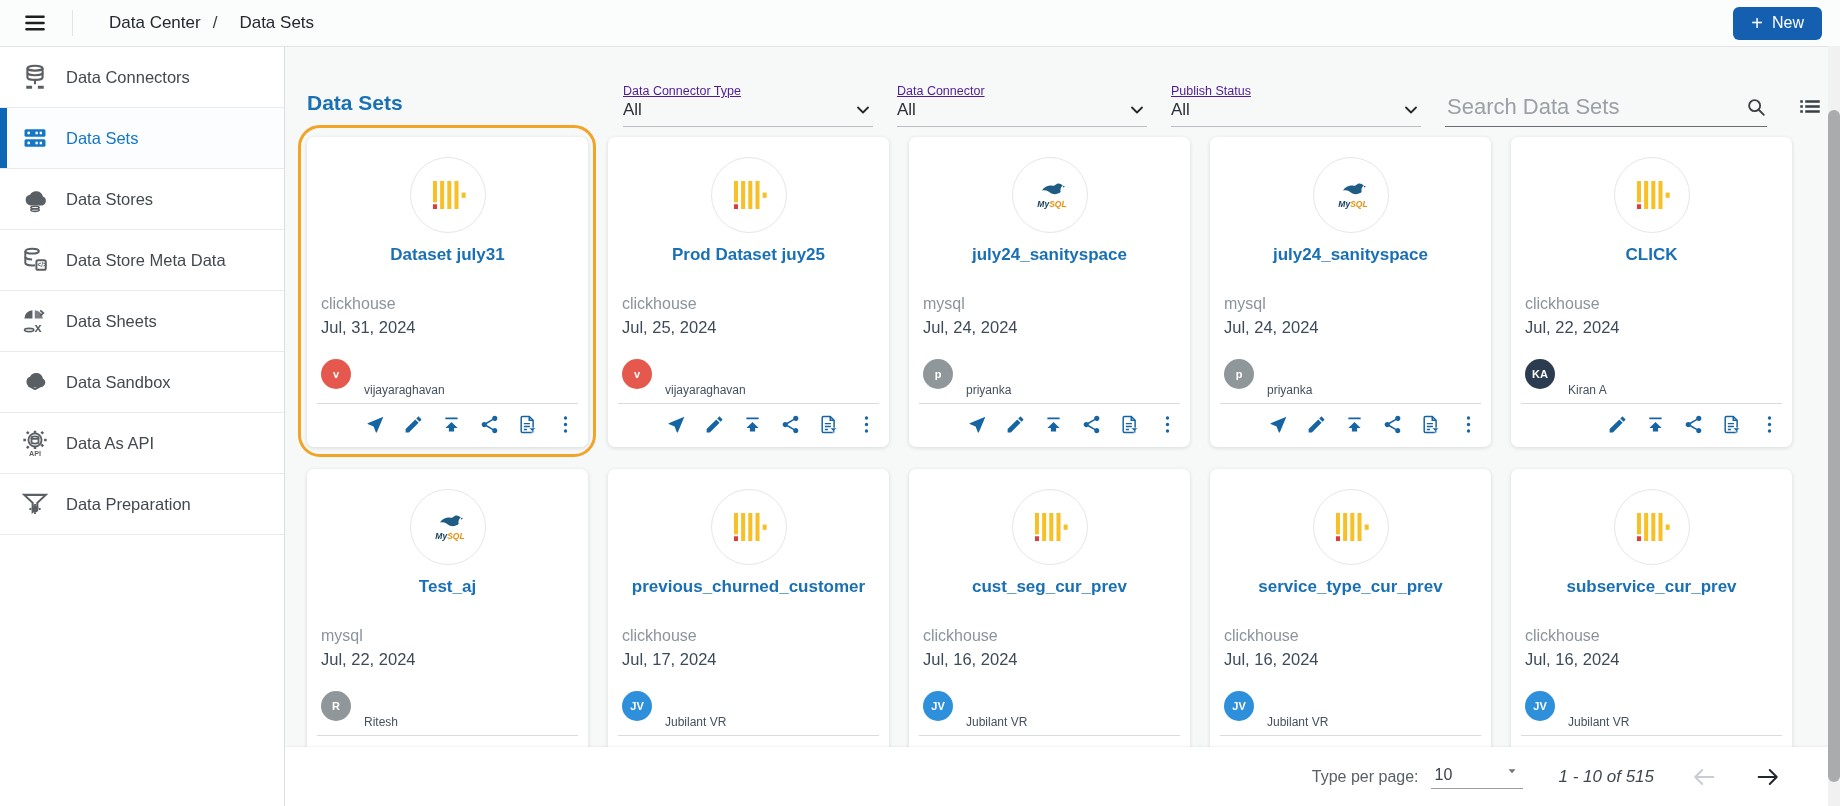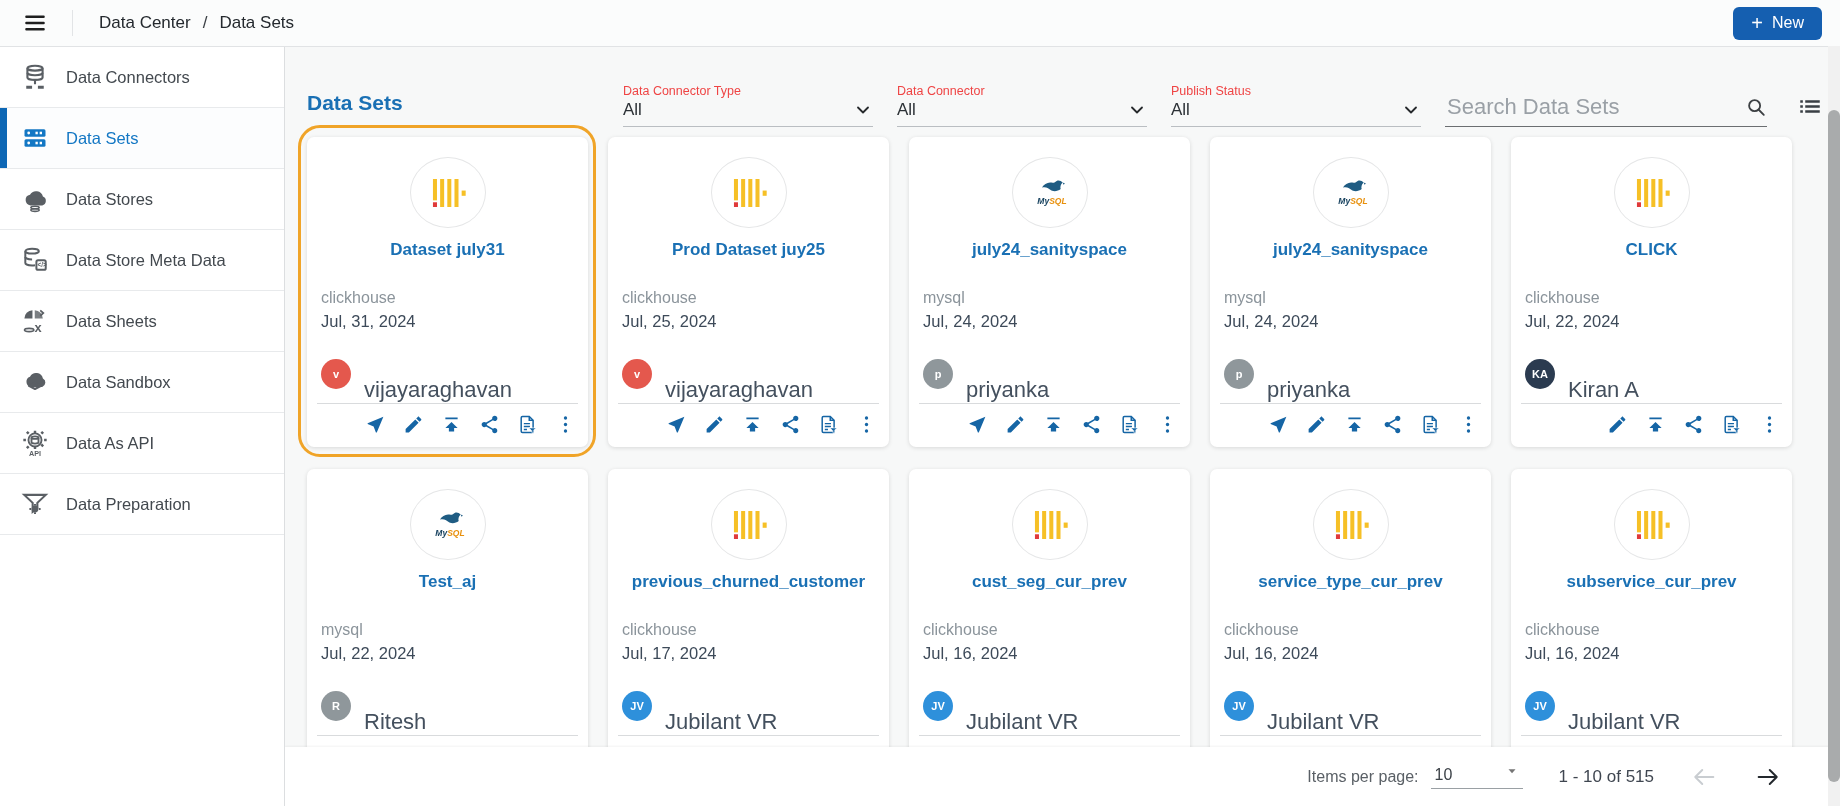--- a/index.html
+++ b/index.html
@@ -5,21 +5,21 @@
   html,body{margin:0;padding:0;}
   .app{position:relative;width:1840px;height:806px;background:#fff;overflow:hidden;
        font-family:"Liberation Sans",sans-serif;color:#333;}
 
   
   .topbar{height:46px;display:flex;align-items:center;background:#fbfcfc;
           border-bottom:1px solid #e1e3e5;padding:0 18px;position:relative;z-index:6;}
   .hamburger{width:34px;height:34px;display:flex;align-items:center;justify-content:center;cursor:pointer;}
   .topbar-divider{width:1px;height:26px;background:#e2e4e6;margin:0 26px 0 20px;}
   .breadcrumb{font-size:17px;color:#24292e;display:flex;gap:12px;font-weight:500;align-items:center;}
-  .crumb{cursor:pointer;}
+  .crumb{cursor:pointer;margin-left:10px;}
   .crumb-sep{color:#3a3f44;}
   .new-btn{margin-left:auto;background:#155FB0;color:#fff;height:33px;padding:0 18px;border:none;
            border-radius:6px;display:flex;align-items:center;gap:9px;font-size:16px;font-weight:500;
            cursor:pointer;font-family:inherit;}
   .new-btn .plus{font-size:20px;font-weight:400;line-height:1;}
 
   
   .body{display:flex;height:760px;}
   .sidebar{width:284px;min-width:284px;background:#fff;border-right:1px solid #dcdee0;}
   .nav-item{height:60px;display:flex;align-items:center;gap:16px;padding:0 14px 0 20px;
@@ -29,21 +29,21 @@
   .nav-item.active{color:#1377C4;background:#fcfdfe;}
   .nav-item.active .nav-icon{color:#1377C4;}
   .nav-item.active::before{content:'';position:absolute;left:0;top:0;bottom:0;width:7px;background:#0D67B5;}
 
   .main{flex:1;background:#f7f8f8;position:relative;overflow:hidden;}
 
   
   .main-header{display:flex;align-items:flex-end;padding:8px 30px 0 22px;height:80px;box-sizing:border-box;gap:24px;}
   .page-title{font-size:21px;font-weight:700;color:#1A70B4;flex:0 0 292px;padding-bottom:12px;}
   .filter{flex:0 0 250px;padding-bottom:6px;border-bottom:1px solid #babec2;cursor:pointer;}
-  .filter-label{font-size:12.5px;color:#ef4444;margin-bottom:2px;}
+  .filter-label{font-size:12.5px;color:#4c1d95;margin-bottom:2px;text-decoration:underline;}
   .filter-value-row{display:flex;justify-content:space-between;align-items:center;}
   .filter-value{font-size:17px;color:#2c3136;}
   .chevron-icon svg{width:20px;height:20px;display:block;}
   .search-box{flex:0 0 252px;display:flex;align-items:center;border-bottom:1px solid #6b6e71;
               padding-bottom:5px;gap:8px;}
   .search-input{flex:1;border:none;background:transparent;font-size:22px;color:#333;outline:none;
                 font-family:inherit;min-width:0;}
   .search-input::placeholder{color:#9aa0a6;}
   .search-icon svg{width:22px;height:22px;display:block;}
   .view-toggles{display:flex;gap:26px;align-items:center;padding-bottom:8px;margin-left:6px;}
@@ -60,35 +60,35 @@
   .logo-circle{width:74px;height:74px;border:1px solid #e5e6e7;border-radius:50%;margin:4px auto 12px;
         display:flex;align-items:center;justify-content:center;background:#fff;}
   .logo-circle svg{display:block;}
   .card-name{text-align:center;color:#1A70B4;font-weight:700;font-size:17px;cursor:pointer;
         white-space:nowrap;overflow:hidden;text-overflow:ellipsis;}
   .card-connector{margin-top:30px;color:#8b949b;font-size:16px;padding-left:6px;}
   .card-date{margin-top:5px;color:#3d4a59;font-size:16.5px;padding-left:6px;}
   .owner{margin-top:14px;display:flex;gap:13px;align-items:center;padding-left:6px;}
   .avatar{width:30px;height:30px;border-radius:50%;color:#fff;font-size:11px;font-weight:700;
         display:flex;align-items:center;justify-content:center;flex:none;}
-  .owner-name{color:#44505e;font-size:22px;margin-top:32px;}
+  .owner-name{color:#44505e;font-size:12px;margin-top:32px;}
   .card-actions{margin-top:auto;border-top:1px solid #d9dbdd;margin:auto 2px 0;
         padding:10px 2px 12px;display:flex;justify-content:flex-end;gap:17px;align-items:center;}
   .action{color:#1565A5;cursor:pointer;display:flex;}
   .action svg{width:21px;height:21px;}
 
   
   .pagination{position:absolute;left:0;right:0;bottom:0;height:60px;background:#fff;z-index:4;
         display:flex;align-items:center;justify-content:flex-end;gap:36px;padding-right:58px;
         box-shadow:0 -1px 2px rgba(0,0,0,.05);}
   .ipp{display:flex;align-items:center;gap:12px;font-size:16px;color:#5a6066;}
   .ipp-select{display:flex;align-items:center;gap:26px;border-bottom:1px solid #9aa0a4;
         padding:0 4px 4px;min-width:84px;justify-content:space-between;color:#3c4248;font-size:16px;cursor:pointer;}
   .caret-icon svg{width:14px;height:14px;display:block;margin-top:-8px;}
-  .range{font-size:17px;color:#3f4650;}
+  .range{font-size:17px;color:#3f4650;font-style:italic;}
   .page-arrow{cursor:pointer;display:flex;}
   .page-arrow svg{width:28px;height:28px;}
   .page-arrow.disabled{cursor:default;}
 
   
   .scrollbar-track{position:absolute;right:0;top:46px;bottom:0;width:12px;background:#f1f1f1;z-index:10;}
   .scrollbar-thumb{position:absolute;top:64px;height:672px;left:0;right:0;background:#a9abac;border-radius:6px;cursor:pointer;}
 </style>
 </head>
 <body>
@@ -853,21 +853,21 @@
                   <circle cx="12" cy="12" r="1.9"></circle>
                   <circle cx="12" cy="19.4" r="1.9"></circle>
                 </svg>
               </span>
             </div>
   </div>
 </div>
 
       <div class="pagination">
         <div class="ipp">
-          <span>Items per page:</span>
+          <span>Type per page:</span>
           <span class="ipp-select">
             <span>10</span>
             <span class="caret-icon">
               <svg viewBox="0 0 24 24" fill="#757575">
                   <path d="M6 9l6 7 6-7z"></path>
                 </svg>
             </span>
           </span>
         </div>
         <span class="range">1 - 10 of 515</span>

